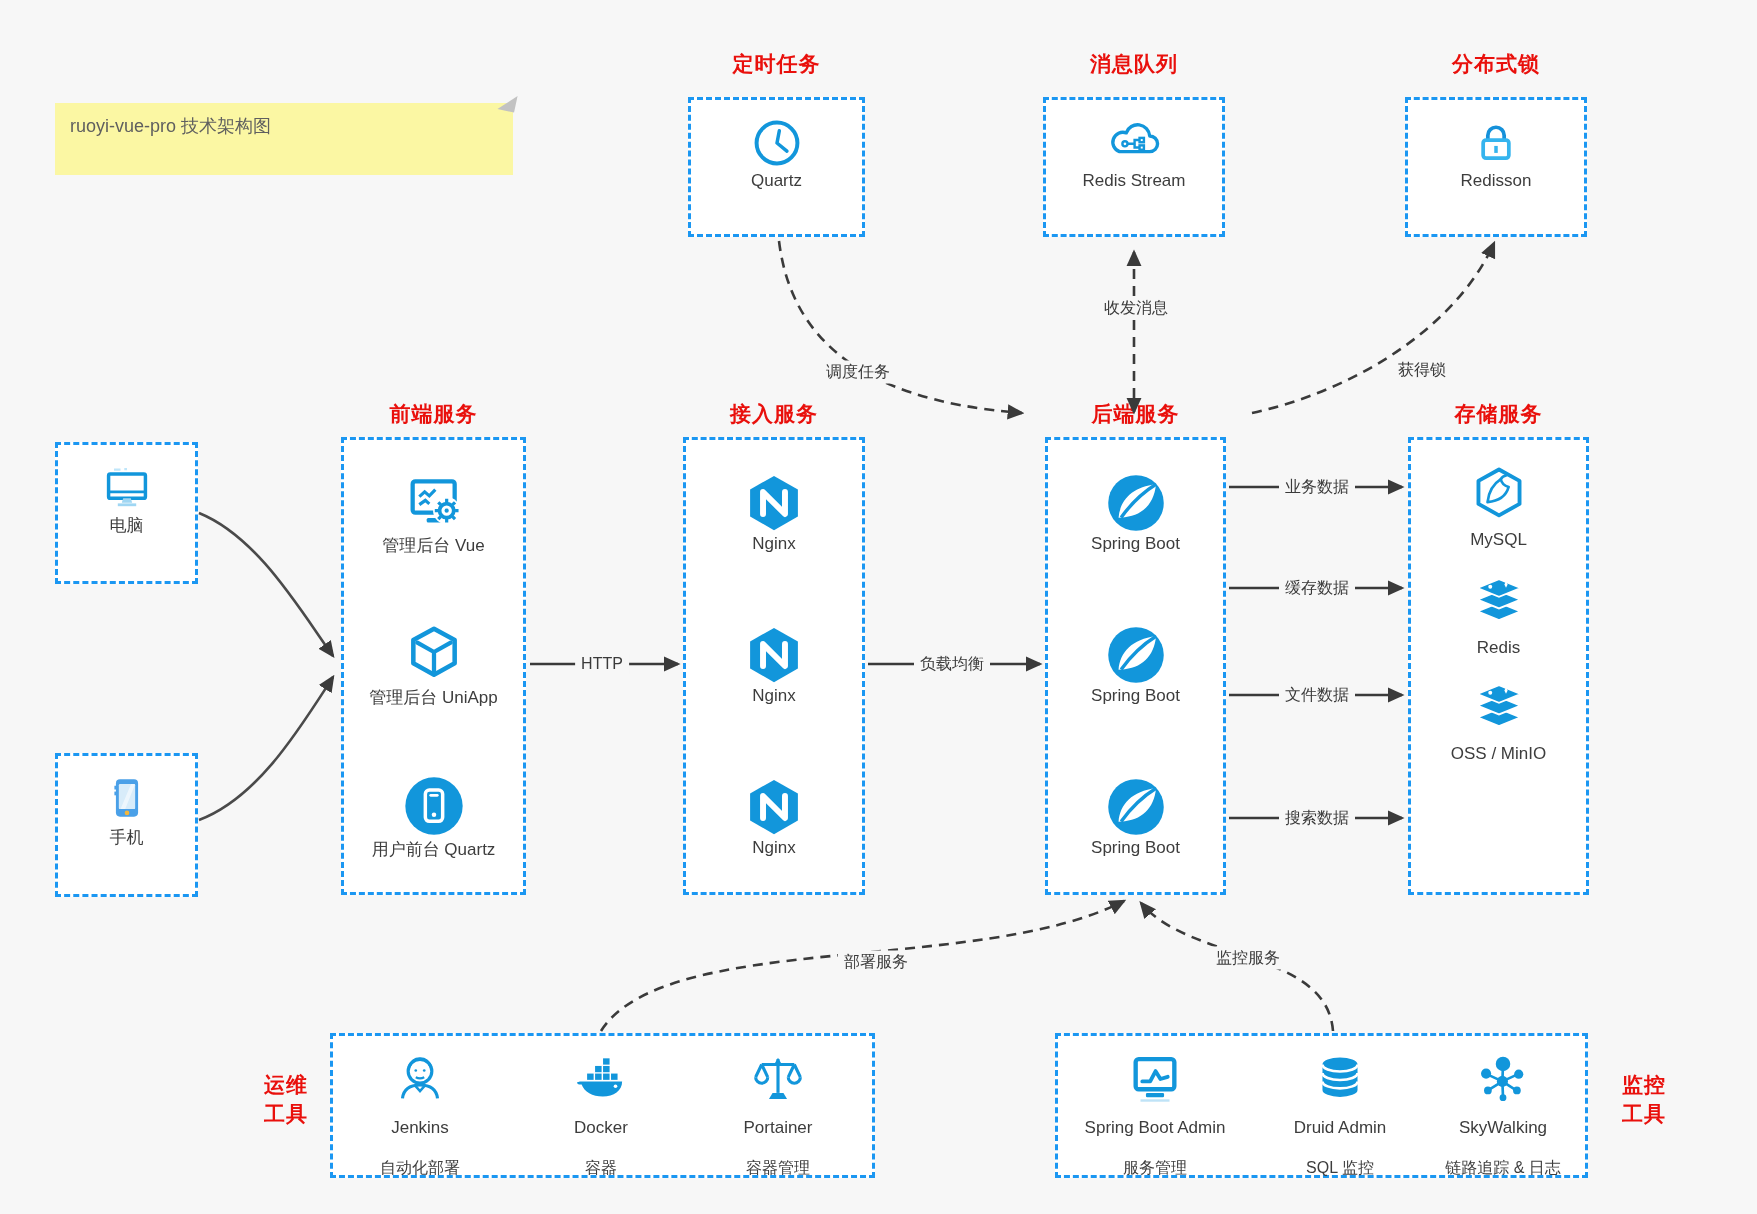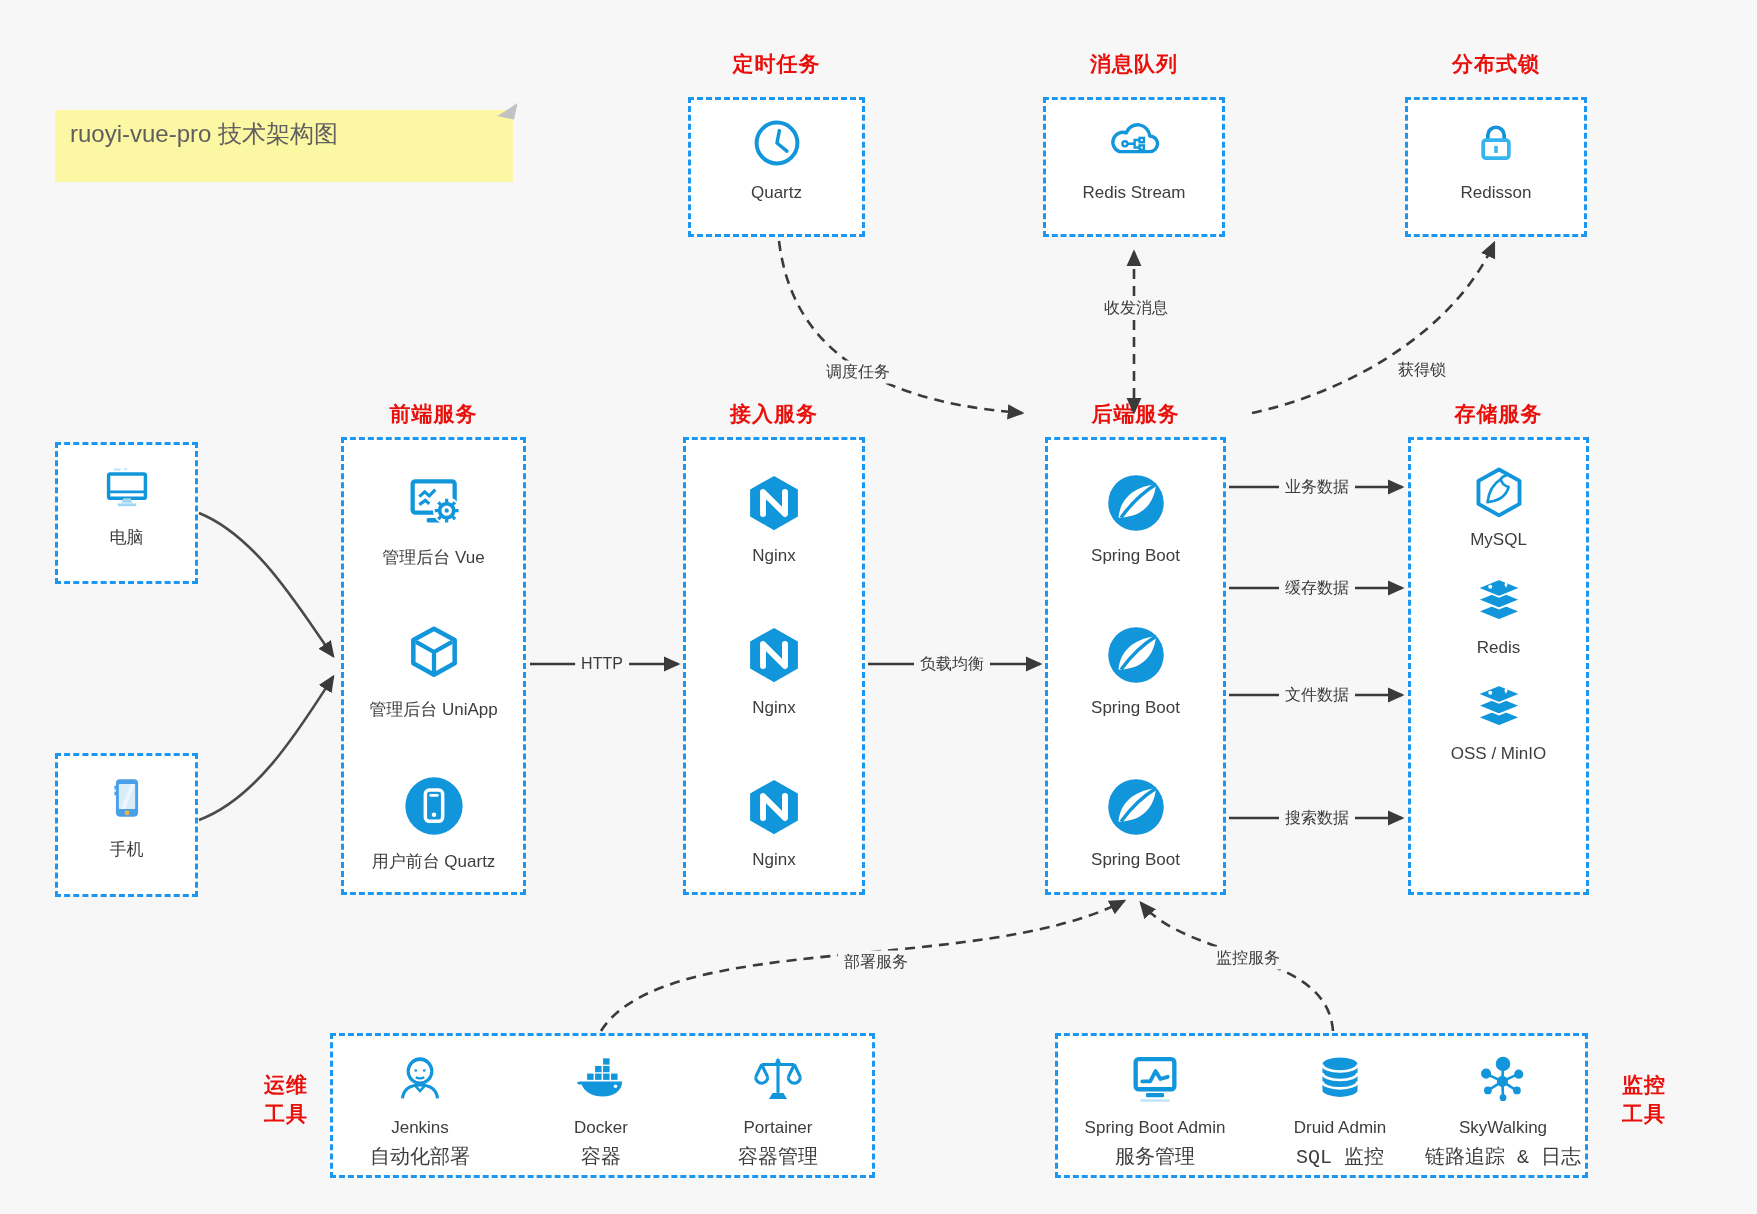--- a/index.html
+++ b/index.html
@@ -4,37 +4,37 @@
 <style>
   * { margin:0; padding:0; box-sizing:border-box; }
   body { background:#ededed; font-family:"Liberation Sans","DejaVu Sans",sans-serif; }
   .canvas { position:relative; width:1757px; height:1214px; background:#f7f7f7; overflow:hidden; }
 
   .gbox { position:absolute; background:#fff; border:3.5px dashed #1b97f2; }
   .gtitle { position:absolute; color:#e9100c; font-weight:700; font-size:21px; text-align:center; letter-spacing:1px; }
   .gtitle.side { line-height:29px; }
 
   .node { position:absolute; display:flex; flex-direction:column; align-items:center; }
-  .nlabel { margin-top:12px; font-size:17px; color:#3d3d3d; white-space:nowrap; }
+  .nlabel { font-size:17px; color:#3d3d3d; white-space:nowrap; }
   .nname  { margin-top:10px; font-size:17px; color:#3d3d3d; white-space:nowrap; }
-  .ndesc  { margin-top:5px;  font-size:20px; color:#3d3d3d; white-space:nowrap;font-family:Liberation Mono, monospace; }
+  .ndesc  { margin-top:20px;  font-size:16px; color:#3d3d3d; white-space:nowrap; }
 
   .ic52 { width:52px; height:52px; }
   .ic56 { width:56px; height:56px; }
   .ic58 { width:58px; height:58px; }
   .ic62 { width:62px; height:62px; }
   .ic64 { width:64px; height:64px; }
 
   .edge-label { position:absolute; transform:translate(-50%,-50%); background:#f7f7f7;
     color:#3a3a3a; font-size:16px; padding:1px 6px; white-space:nowrap; z-index:6; }
 
   svg.overlay { position:absolute; left:0; top:0; z-index:5; pointer-events:none; }
 
-  .note { position:absolute; left:55px; top:110px; width:458px; height:72px; background:#fbf7a3;
-    color:#5f5f5f; font-size:24px; line-height:25px; padding:11px 0 0 15px; z-index:2; }
+  .note { position:absolute; left:55px; top:103px; width:458px; height:72px; background:#fbf7a3;
+    color:#5f5f5f; font-size:18px; line-height:25px; padding:11px 0 0 15px; z-index:2; }
   .note .fold { position:absolute; right:-3px; top:-9px; width:0; height:0;
     border-bottom:17px solid #c2c2c2; border-left:17px solid transparent; transform:rotate(12deg); }
 </style>
 </head>
 <body>
 
 <div class="canvas">
 
   <svg width="0" height="0" style="position:absolute" aria-hidden="true">
     <defs>

